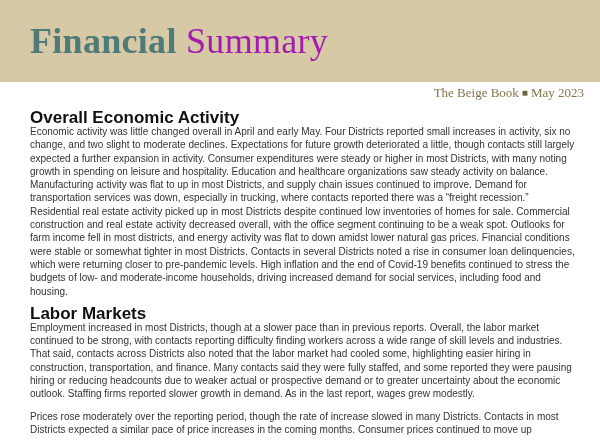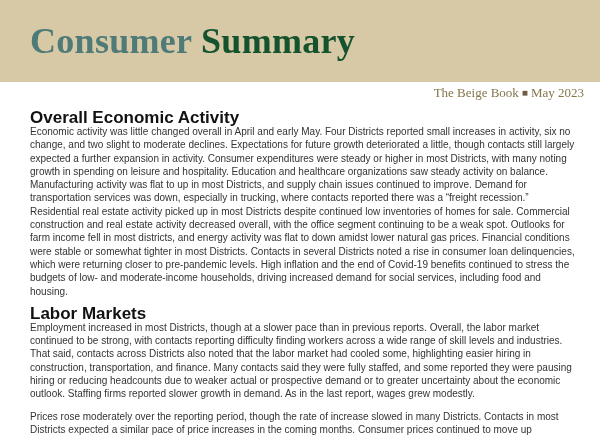--- a/index.html
+++ b/index.html
@@ -21,21 +21,21 @@
   }
   .title {
     margin: 0;
     font-family: "Liberation Serif", serif;
     font-weight: 400;
     font-size: 36px;
     letter-spacing: 0.3px;
     line-height: 1;
   }
   .title .accent { color: #4e7a77; font-weight: 700; }
-  .title .rest   { color: #14532d; font-weight: bold; }
+  .title .rest   { color: #a21caf; }
   .meta {
     text-align: right;
     padding: 3px 16px 0 0;
     font-family: "Liberation Serif", serif;
     font-size: 13px;
     color: #84754b;
     line-height: 16px;
   }
   .meta .sq {
     color: #6e6040;
@@ -60,21 +60,21 @@
     color: #333333;
     text-align: left;
   }
 </style>
 </head>
 <body>
 
 <div class="page">
 
   <header class="banner">
-    <h1 class="title"><span class="accent">Consumer</span><span class="rest"> Summary</span></h1>
+    <h1 class="title"><span class="accent">Financial</span><span class="rest"> Summary</span></h1>
   </header>
 
   <div class="meta"><span>The Beige Book</span><span class="sq">■</span><span>May 2023</span></div>
 
   <main class="content">
 
     <section class="section">
       <h2>Overall Economic Activity</h2>
       <p>Economic activity was little changed overall in April and early May. Four Districts reported small increases in activity, six no change, and two slight to moderate declines. Expectations for future growth deteriorated a little, though contacts still largely expected a further expansion in activity. Consumer expenditures were steady or higher in most Districts, with many noting growth in spending on leisure and hospitality. Education and healthcare organizations saw steady activity on balance. Manufacturing activity was flat to up in most Districts, and supply chain issues continued to improve. Demand for transportation services was down, especially in trucking, where contacts reported there was a “freight recession.” Residential real estate activity picked up in most Districts despite continued low inventories of homes for sale. Commercial construction and real estate activity decreased overall, with the office segment continuing to be a weak spot. Outlooks for farm income fell in most districts, and energy activity was flat to down amidst lower natural gas prices. Financial conditions were stable or somewhat tighter in most Districts. Contacts in several Districts noted a rise in consumer loan delinquencies, which were returning closer to pre-pandemic levels. High inflation and the end of Covid-19 benefits continued to stress the budgets of low- and moderate-income households, driving increased demand for social services, including food and housing.</p>
     </section>

